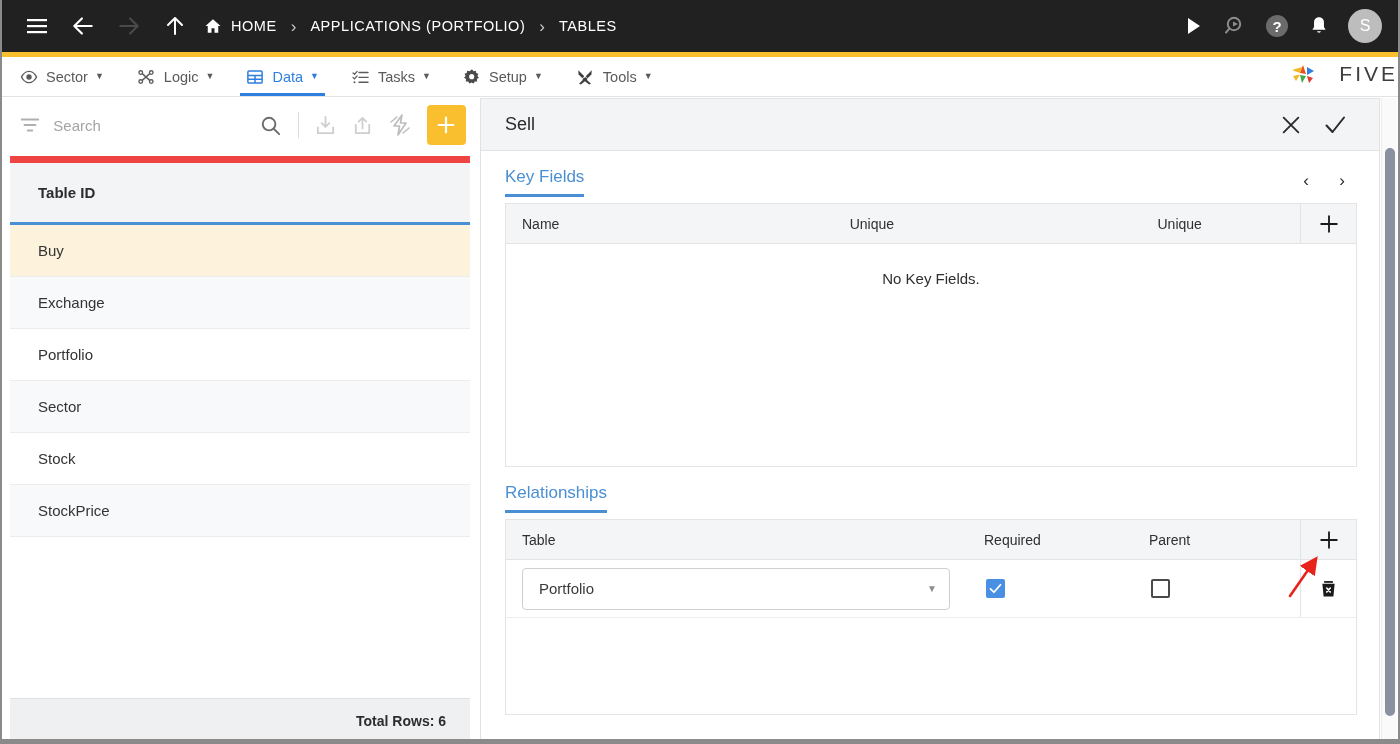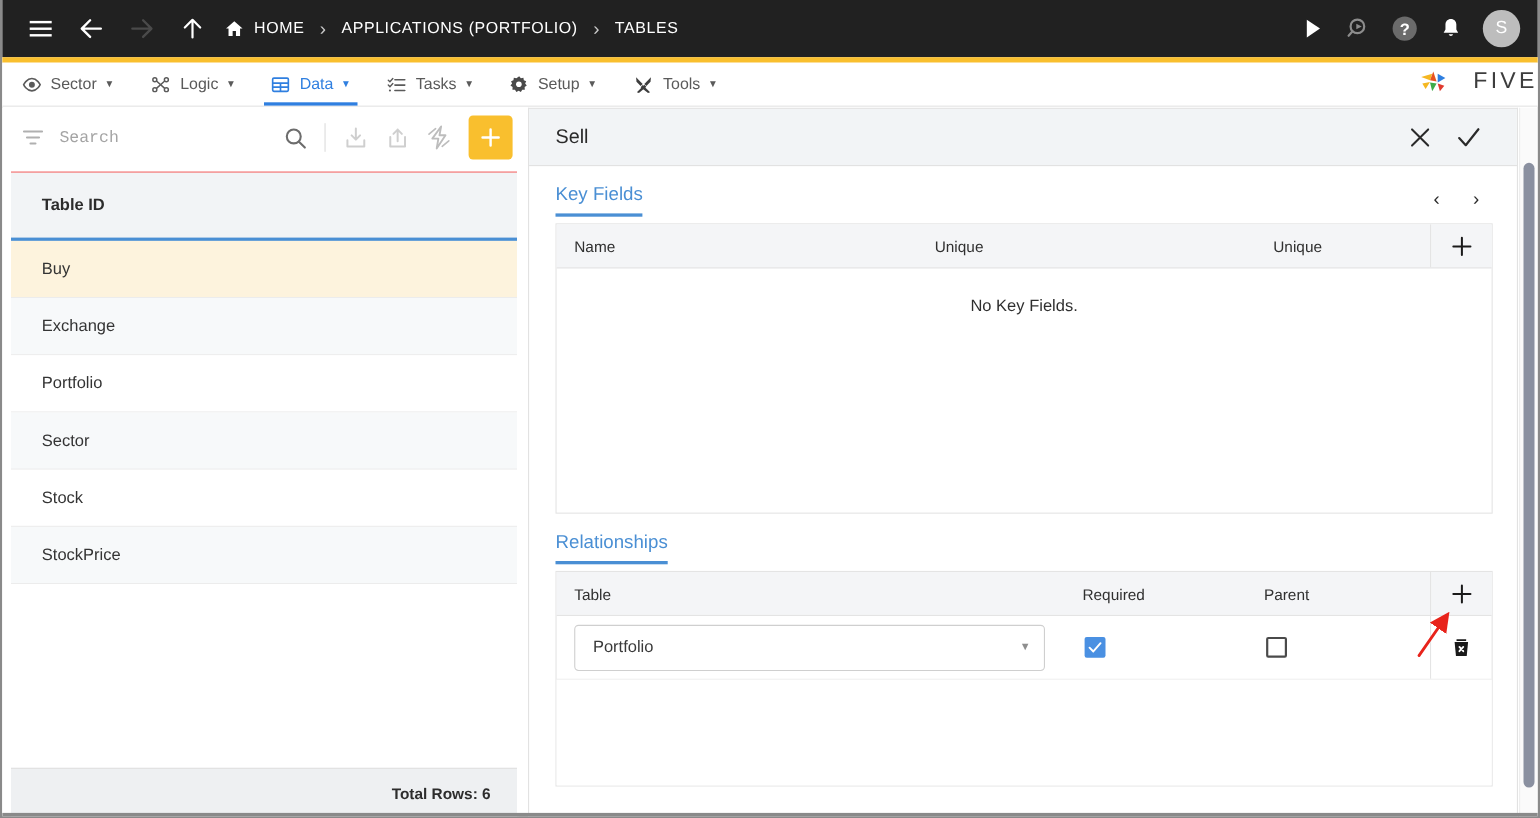--- a/index.html
+++ b/index.html
@@ -97,39 +97,39 @@
     background: #ffffff;
   }
   .search-row {
     position: absolute; left: 8px; top: 4px; right: 6px; height: 46px;
     display: flex; align-items: center;
   }
   .filter-ico { width: 40px; display: flex; justify-content: center; cursor: pointer; }
   .search-input {
     flex: 1; border: none; outline: none;
     font-size: 15px; color: #3b82f6;
-    font-family: Liberation Mono, monospace;
+    font-family: Liberation Sans, sans-serif;
     background: transparent; padding-left: 4px;
   }
   .search-input::placeholder { color: #a4a4a4; }
   .srch-ico { width: 38px; display: flex; justify-content: center; cursor: pointer; }
   .vdiv { width: 1px; height: 26px; background: #dcdcdc; margin: 0 8px; }
   .tool-ico {
     width: 38px; height: 38px; display: flex;
     align-items: center; justify-content: center; cursor: pointer;
   }
   .add-btn {
     width: 40px; height: 40px; border-radius: 4px;
     background: #f9bf2e; color: #ffffff;
     display: flex; align-items: center; justify-content: center;
     margin-left: 8px; cursor: pointer; border: none;
   }
   .list-wrap {
     position: absolute; left: 8px; top: 58px; right: 2px; bottom: 44px;
-    border-top: 1px solid #ef4444;
+    border-top: 7px solid #ef4444;
     background: #ffffff;
   }
   .list-head {
     height: 62px; background: #f2f4f6;
     display: flex; align-items: center;
     padding-left: 28px;
     font-size: 15px; font-weight: bold; color: #2c2c2c;
     border-bottom: 3px solid #4a8fd4;
   }
   .list-row {

